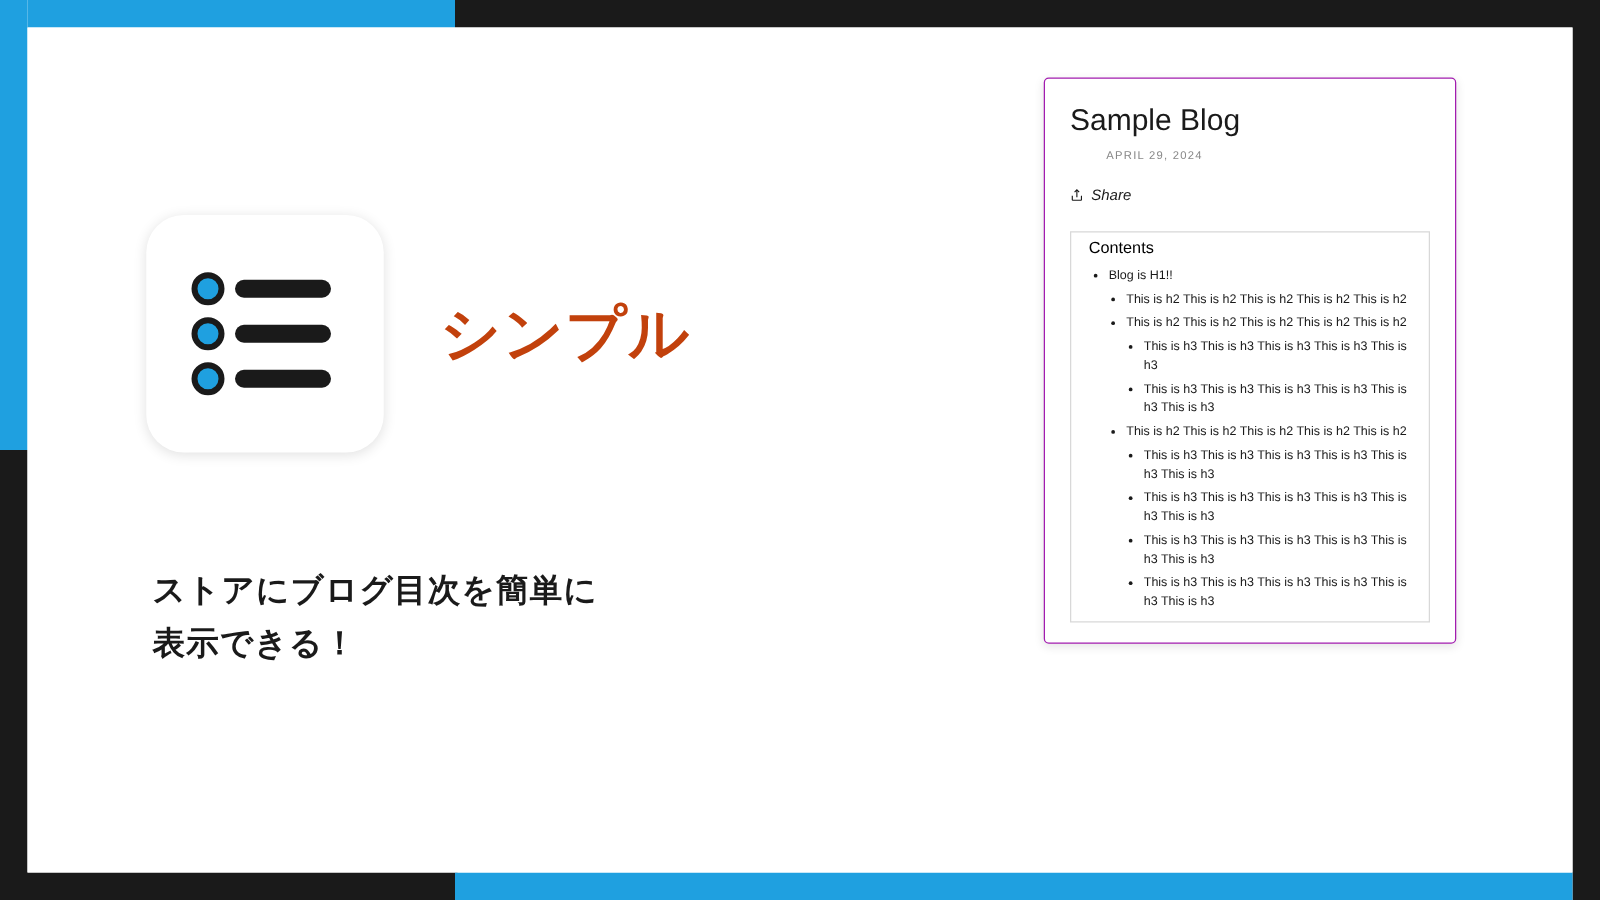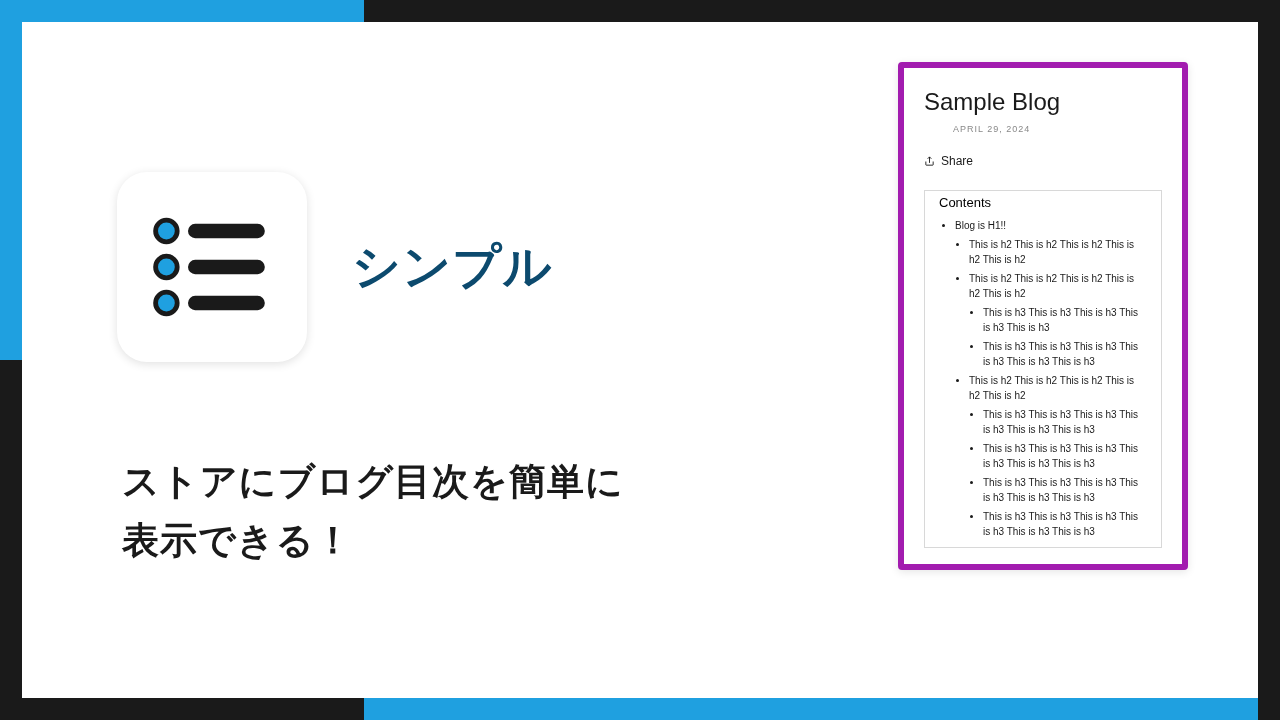--- a/index.html
+++ b/index.html
@@ -22,32 +22,32 @@
   .content { position: absolute; top: 22px; left: 22px; right: 22px; bottom: 22px; background: #fff; }
 
   .main-block { position: absolute; top: 150px; left: 95px; display: flex; align-items: center; gap: 45px; }
   .logo {
     width: 190px; height: 190px; background: #fff; border-radius: 30px;
     box-shadow: 0 2px 10px rgba(0,0,0,0.12);
     display: flex; align-items: center; justify-content: center;
   }
   .logo svg { width: 120px; height: 110px; }
   .titles { display: flex; flex-direction: column; gap: 12px; }
-  .title-line { font-size: 48px; font-weight: 700; color: #0c4a6e; letter-spacing: 1px; }
-  .subtitle { position: absolute; top: 430px; left: 100px; font-size: 37px; font-weight: 600; color: #1a1a1a; line-height: 1.6; letter-spacing: 1px; }
+  .title-line { font-size: 48px; font-weight: 700; color: #c2410c; letter-spacing: 1px; }
+  .subtitle { position: absolute; top: 430px; left: 100px; font-size: 26px; font-weight: 600; color: #1a1a1a; line-height: 1.6; letter-spacing: 1px; }
 
   .card {
-    position: absolute; top: 40px; right: 70px; width: 290px;
-    background: #fff; border: 6px solid #a21caf; border-radius: 4px;
+    position: absolute; top: 40px; right: 93px; width: 330px;
+    background: #fff; border: 1px solid #a21caf; border-radius: 4px;
     box-shadow: 0 2px 8px rgba(0,0,0,0.1);
     padding: 20px 20px 16px;
   }
   .card-title { font-size: 24px; font-weight: 500; color: #1a1a1a; margin-bottom: 8px; }
   .card-date { font-size: 9px; color: #888; letter-spacing: 1px; margin-bottom: 20px; margin-left: 29px; }
-  .share-row { display: flex; align-items: center; gap: 6px; font-size: 12px; color: #1a1a1a; margin-bottom: 22px; cursor: pointer; }
+  .share-row { display: flex; align-items: center; gap: 6px; font-size: 12px; color: #1a1a1a; margin-bottom: 22px; cursor: pointer; font-style: italic; }
   .share-row svg { width: 11px; height: 11px; }
   .toc-box { border: 1px solid #d8d8d8; padding: 4px 14px; }
   .toc-heading { font-size: 13px; font-weight: 500; margin-bottom: 8px; }
   .toc-box ul { list-style: disc; padding-left: 16px; }
   .toc-box li { font-size: 10px; line-height: 1.5; margin-bottom: 4px; color: #1a1a1a; }
   .toc-box ul ul { margin-top: 4px; padding-left: 14px; }
   .toc-box ul ul ul { padding-left: 14px; }
 </style>
 </head>
 <body>

